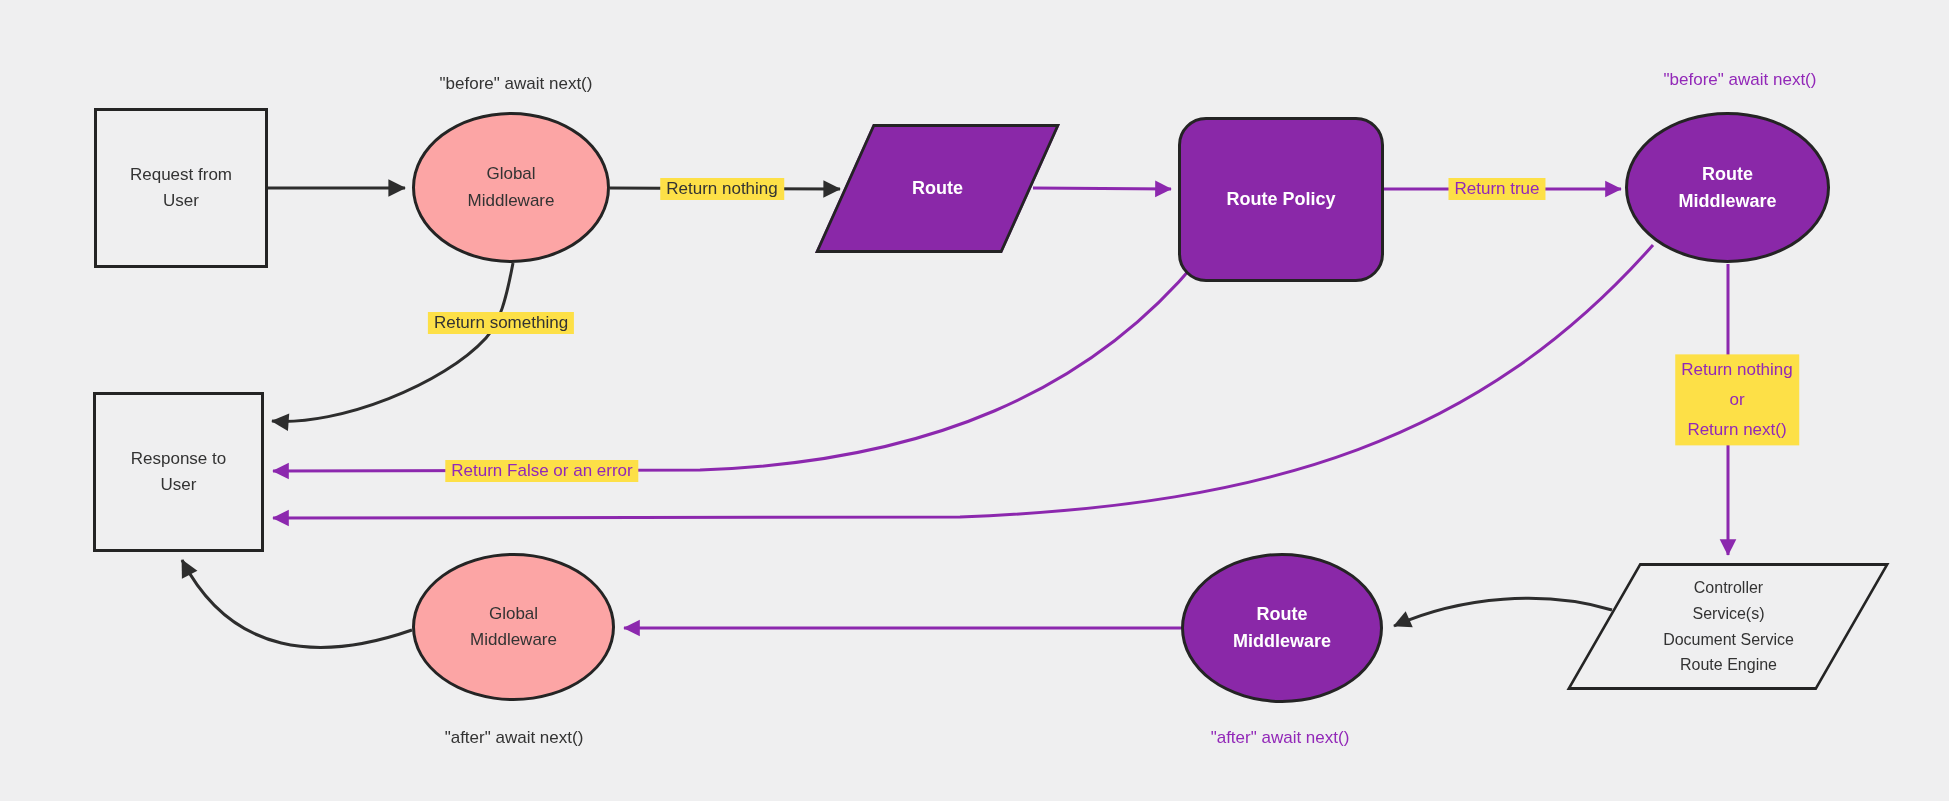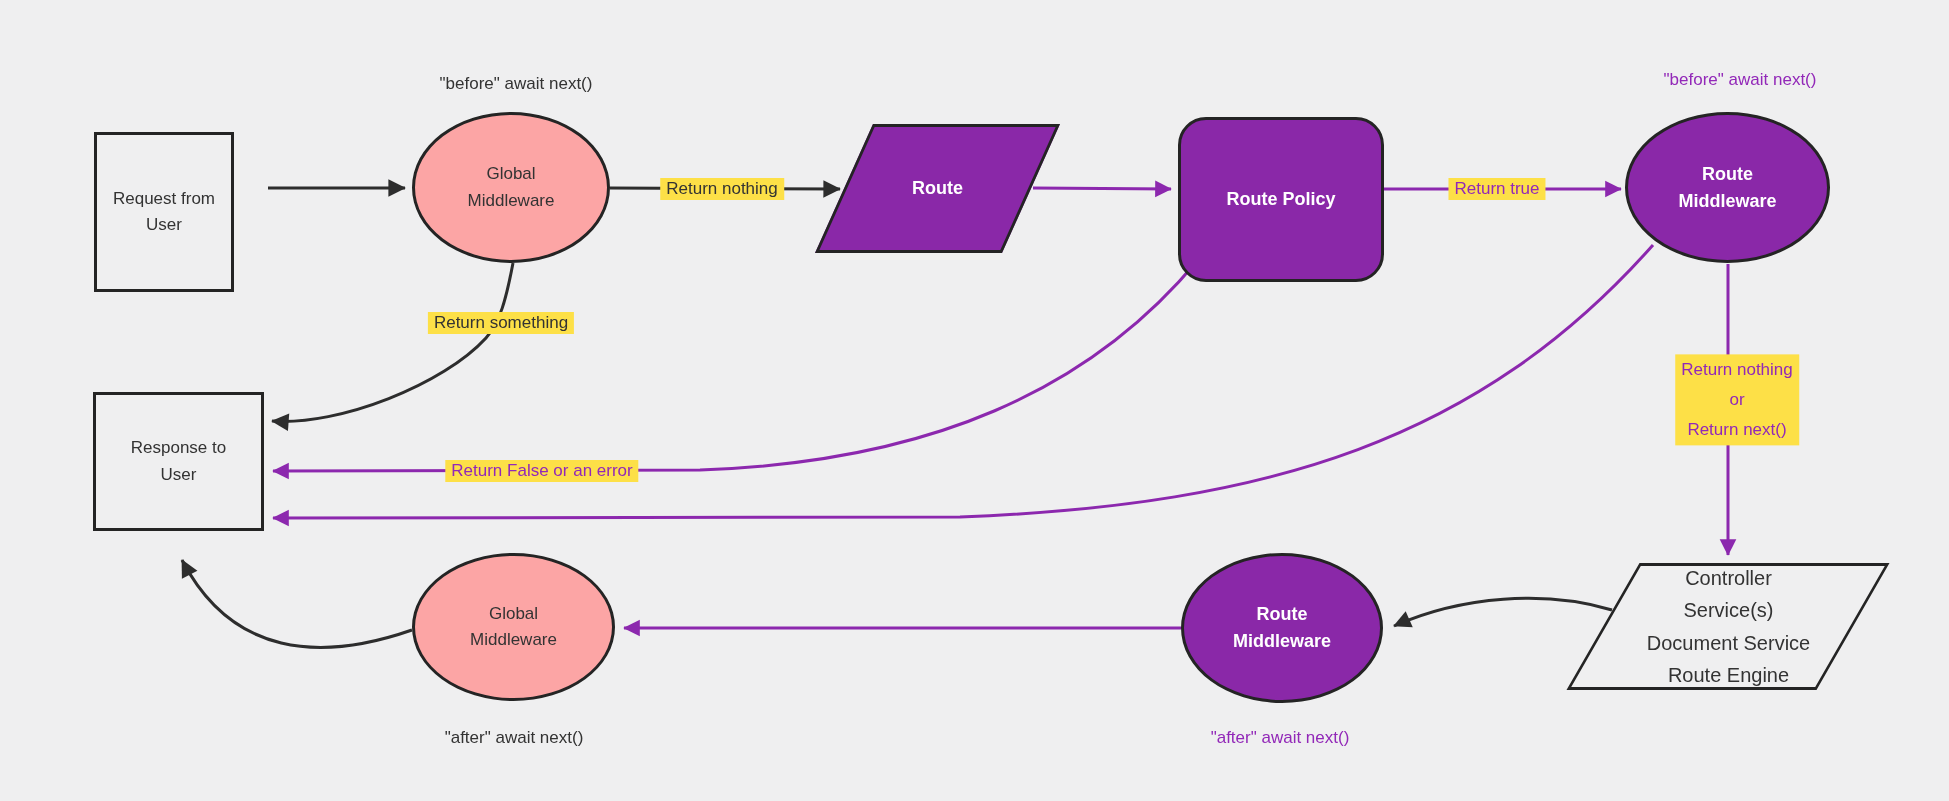--- a/index.html
+++ b/index.html
@@ -16,21 +16,21 @@
   .para{background:none;}
   .para-bg{position:absolute;top:0;bottom:0;box-sizing:border-box;border:3px solid #242424;}
   .para .label-layer{position:relative;z-index:2;}
   .para-purple .para-bg{background:#8a28a8;}
   .para-light .para-bg{background:#efeff0;}
   .edge-label{position:absolute;transform:translate(-50%,-50%);background:#fde047;
               padding:1px 6px;white-space:nowrap;font-size:17px;color:#333333;text-align:center;z-index:3;}
   .edge-label.purple{color:#9228b8;}
   .edge-label.no-mask{background:transparent;}
   .multiline{line-height:1.75;}
-  .ctrl-text{font-size:20px;line-height:1.62;}
+  .ctrl-text{font-size:16px;line-height:1.62;}
   span.tl{display:block;}
 </style>
 </head>
 <body>
 
 <div id="stage">
 
   <svg id="edges" viewBox="0 0 1949 801">
     <defs>
       <marker id="arrow-black" viewBox="0 0 12 12" refX="10.5" refY="6" markerWidth="23" markerHeight="21" markerUnits="userSpaceOnUse" orient="auto">
@@ -48,21 +48,21 @@
     <path d="M 412 630 C 320 662 232 656 182 560" stroke="#2d2d2d" stroke-width="3" fill="none" marker-end="url(#arrow-black)"></path>
 
     <path d="M 1033 188 L 1171 189" stroke="#8c28ae" stroke-width="3" fill="none" marker-end="url(#arrow-purple)"></path>
     <path d="M 1384 189 L 1621 189" stroke="#8c28ae" stroke-width="3" fill="none" marker-end="url(#arrow-purple)"></path>
     <path d="M 1728 264 L 1728 555" stroke="#8c28ae" stroke-width="3" fill="none" marker-end="url(#arrow-purple)"></path>
     <path d="M 1181 628 L 624 628" stroke="#8c28ae" stroke-width="3" fill="none" marker-end="url(#arrow-purple)"></path>
     <path d="M 1198 260 C 1090 390 930 462 700 470 L 273 471" stroke="#8c28ae" stroke-width="3" fill="none" marker-end="url(#arrow-purple)"></path>
     <path d="M 1653 245 C 1480 440 1270 505 960 517 L 273 518" stroke="#8c28ae" stroke-width="3" fill="none" marker-end="url(#arrow-purple)"></path>
   </svg>
 
-  <div class="node rect" style="left:94px;top:108px;width:140px;height:160px;margin-top:24px;">
+  <div class="node rect" style="left:94px;top:108px;width:174px;height:160px;">
     <span class="tl">Request from</span>
     <span class="tl">User</span>
   </div>
 
   <div class="node ellipse" style="left:412px;top:112px;width:198px;height:151px;">
     <span class="tl">Global</span>
     <span class="tl">Middleware</span>
   </div>
 
   <div class="node para para-purple" style="left:815px;top:124px;width:245px;height:129px;">
@@ -92,21 +92,21 @@
   <div class="node ellipse purple-fill purple-node-text" style="left:1181px;top:553px;width:202px;height:150px;">
     <span class="tl">Route</span>
     <span class="tl">Middleware</span>
   </div>
 
   <div class="node ellipse" style="left:412px;top:553px;width:203px;height:148px;">
     <span class="tl">Global</span>
     <span class="tl">Middleware</span>
   </div>
 
-  <div class="node rect" style="left:93px;top:392px;width:171px;height:139px;">
+  <div class="node rect" style="left:93px;top:392px;width:171px;height:160px;">
     <span class="tl">Response to</span>
     <span class="tl">User</span>
   </div>
 
   <div class="edge-label no-mask" style="left:516px;top:84px;">"before" await next()</div>
   <div class="edge-label purple no-mask" style="left:1740px;top:80px;">"before" await next()</div>
   <div class="edge-label" style="left:722px;top:189px;">Return nothing</div>
   <div class="edge-label purple" style="left:1497px;top:189px;">Return true</div>
   <div class="edge-label purple multiline" style="left:1737px;top:400px;">
     <span class="tl">Return nothing</span>

